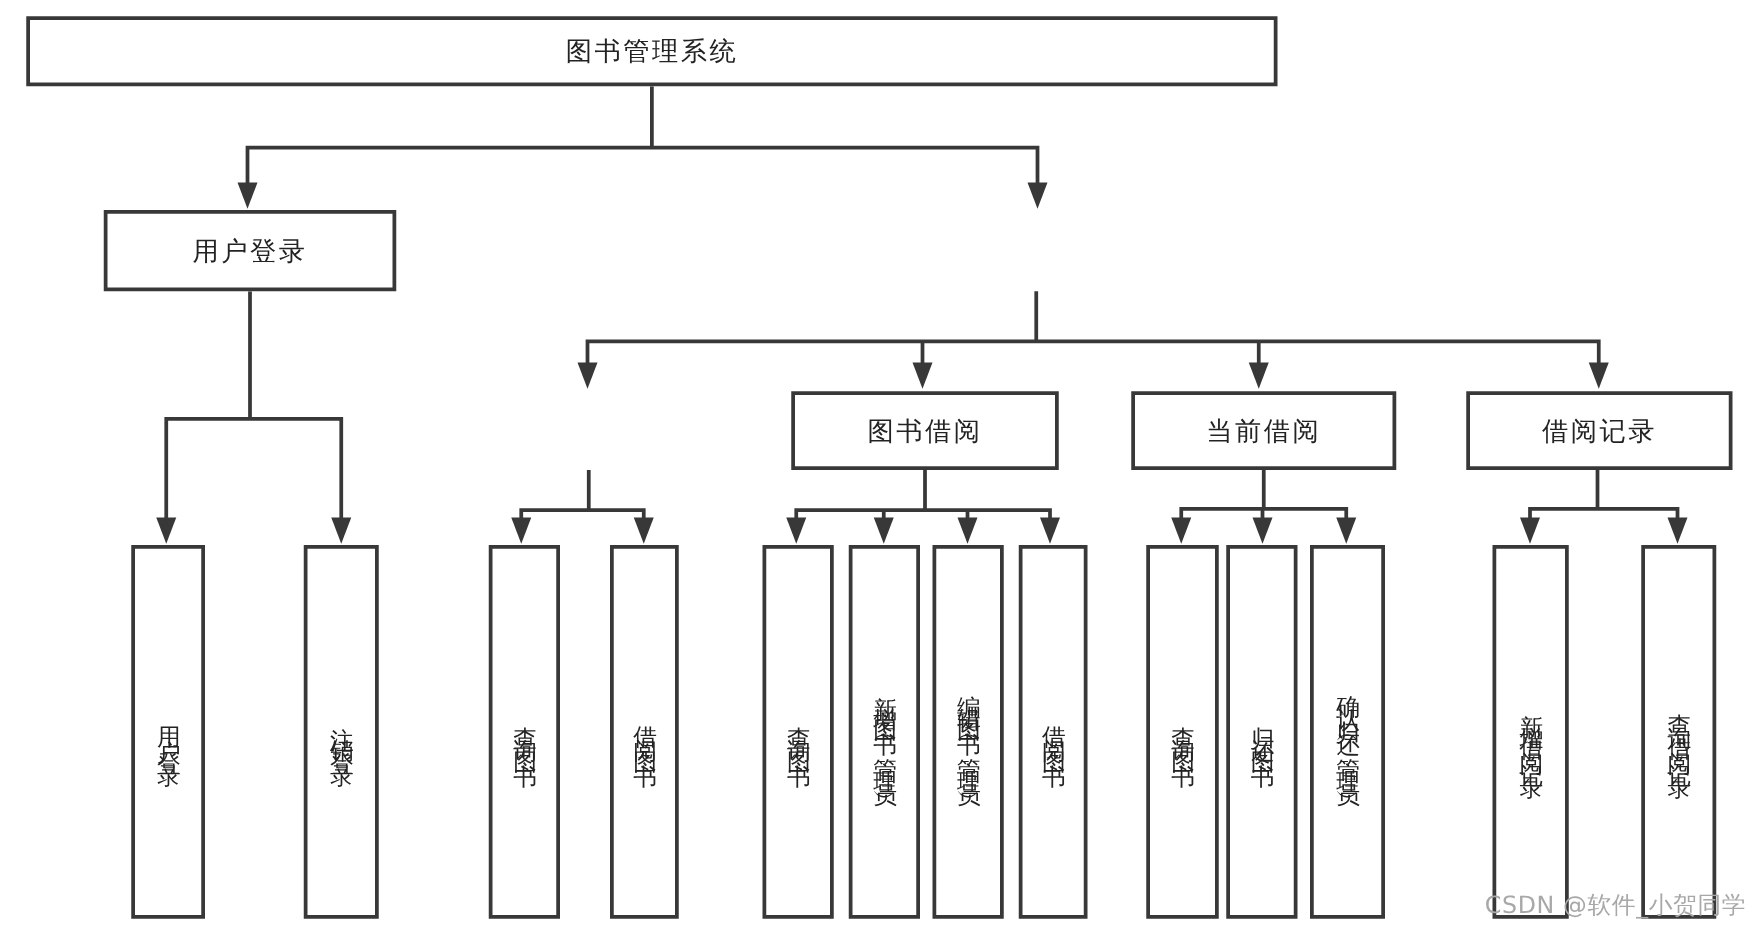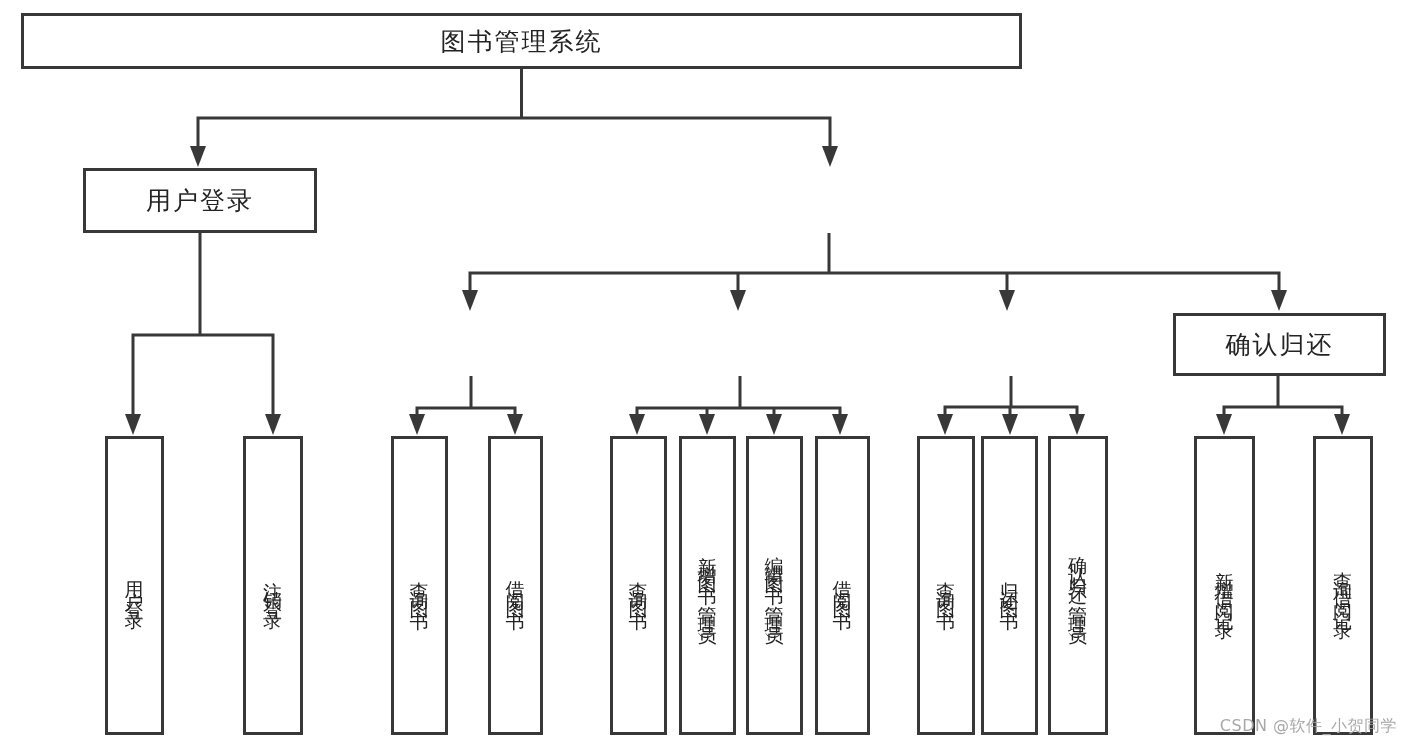--- a/index.html
+++ b/index.html
@@ -26,38 +26,38 @@
   .node {
     position: absolute;
     box-sizing: border-box;
     border: 3px solid var(--node-border, #383838);
     background: var(--node-fill, #ffffff);
     display: flex;
     align-items: center;
     justify-content: center;
   }
   .node .lbl {
-    font-size: 25px;
+    font-size: 21px;
     letter-spacing: 2px;
     color: var(--text, #232323);
     white-space: nowrap;
   }
   .node .vlbl {
     writing-mode: vertical-rl;
     text-orientation: mixed;
     font-size: 19px;
     line-height: 1;
     letter-spacing: 10px;
     color: var(--text, #232323);
   }
   .watermark {
     position: absolute;
     right: 8px;
     bottom: 10px;
-    font-size: 16px;
+    font-size: 19px;
     letter-spacing: 0.5px;
     color: var(--watermark, #a8a8a8);
     white-space: nowrap;
   }
 </style>
 </head>
 <body>
 
 <div class="canvas">
 
@@ -95,22 +95,28 @@
   </svg>
 
   <div class="node" style="left:21px;top:13px;width:1001px;height:56px">
     <span class="lbl">图书管理系统</span>
   </div>
 
   <div class="node" style="left:83px;top:168px;width:234px;height:65px">
     <span class="lbl">用户登录</span>
   </div>
 
+  <div class="node" style="left:633px;top:313px;width:214px;height:63px">
+    <span class="lbl">图书借阅</span>
+  </div>
+  <div class="node" style="left:905px;top:313px;width:212px;height:63px">
+    <span class="lbl">当前借阅</span>
+  </div>
   <div class="node" style="left:1173px;top:313px;width:213px;height:63px">
-    <span class="lbl">确认归还</span>
+    <span class="lbl">借阅记录</span>
   </div>
 
   <div class="node" style="left:105px;top:436px;width:59px;height:299px">
     <span class="vlbl">用户登录</span>
   </div>
   <div class="node" style="left:243px;top:436px;width:60px;height:299px">
     <span class="vlbl">注销登录</span>
   </div>
 
   <div class="node" style="left:391px;top:436px;width:57px;height:299px">

